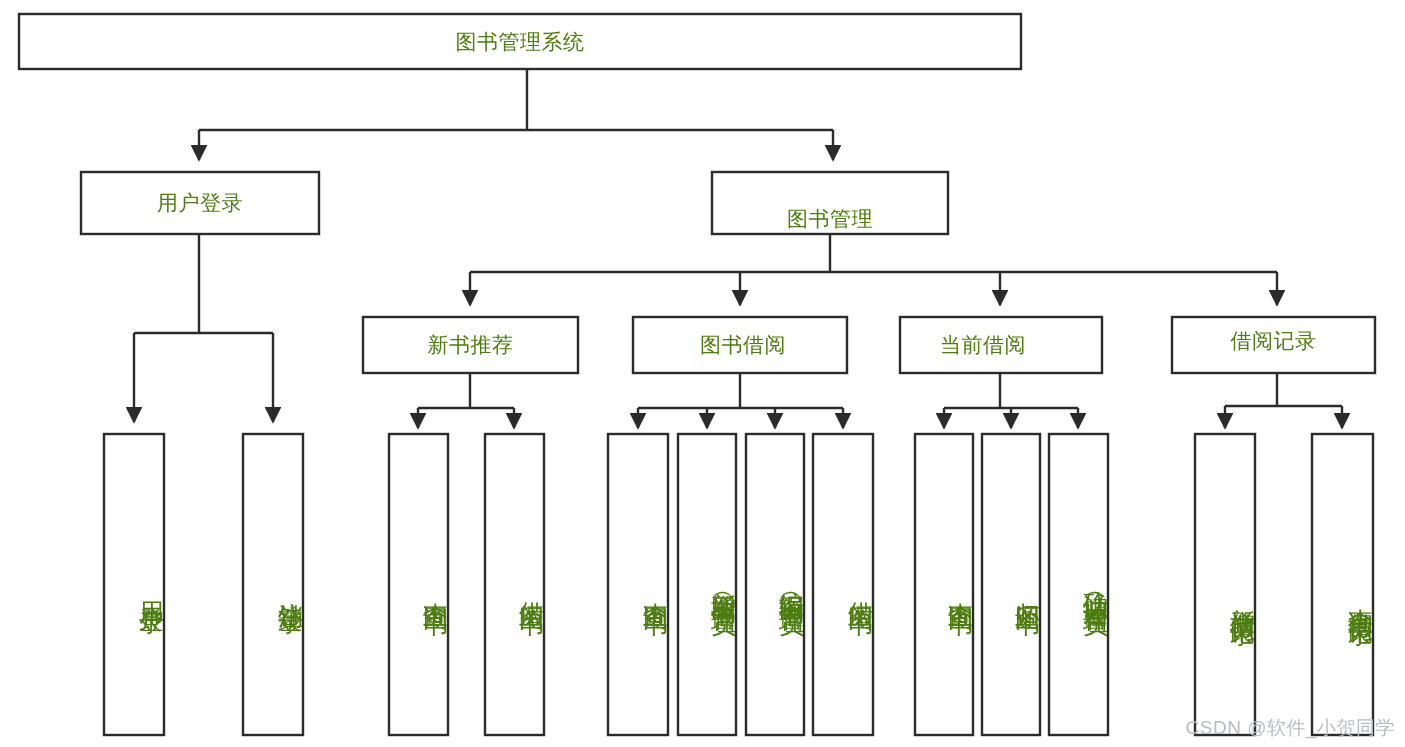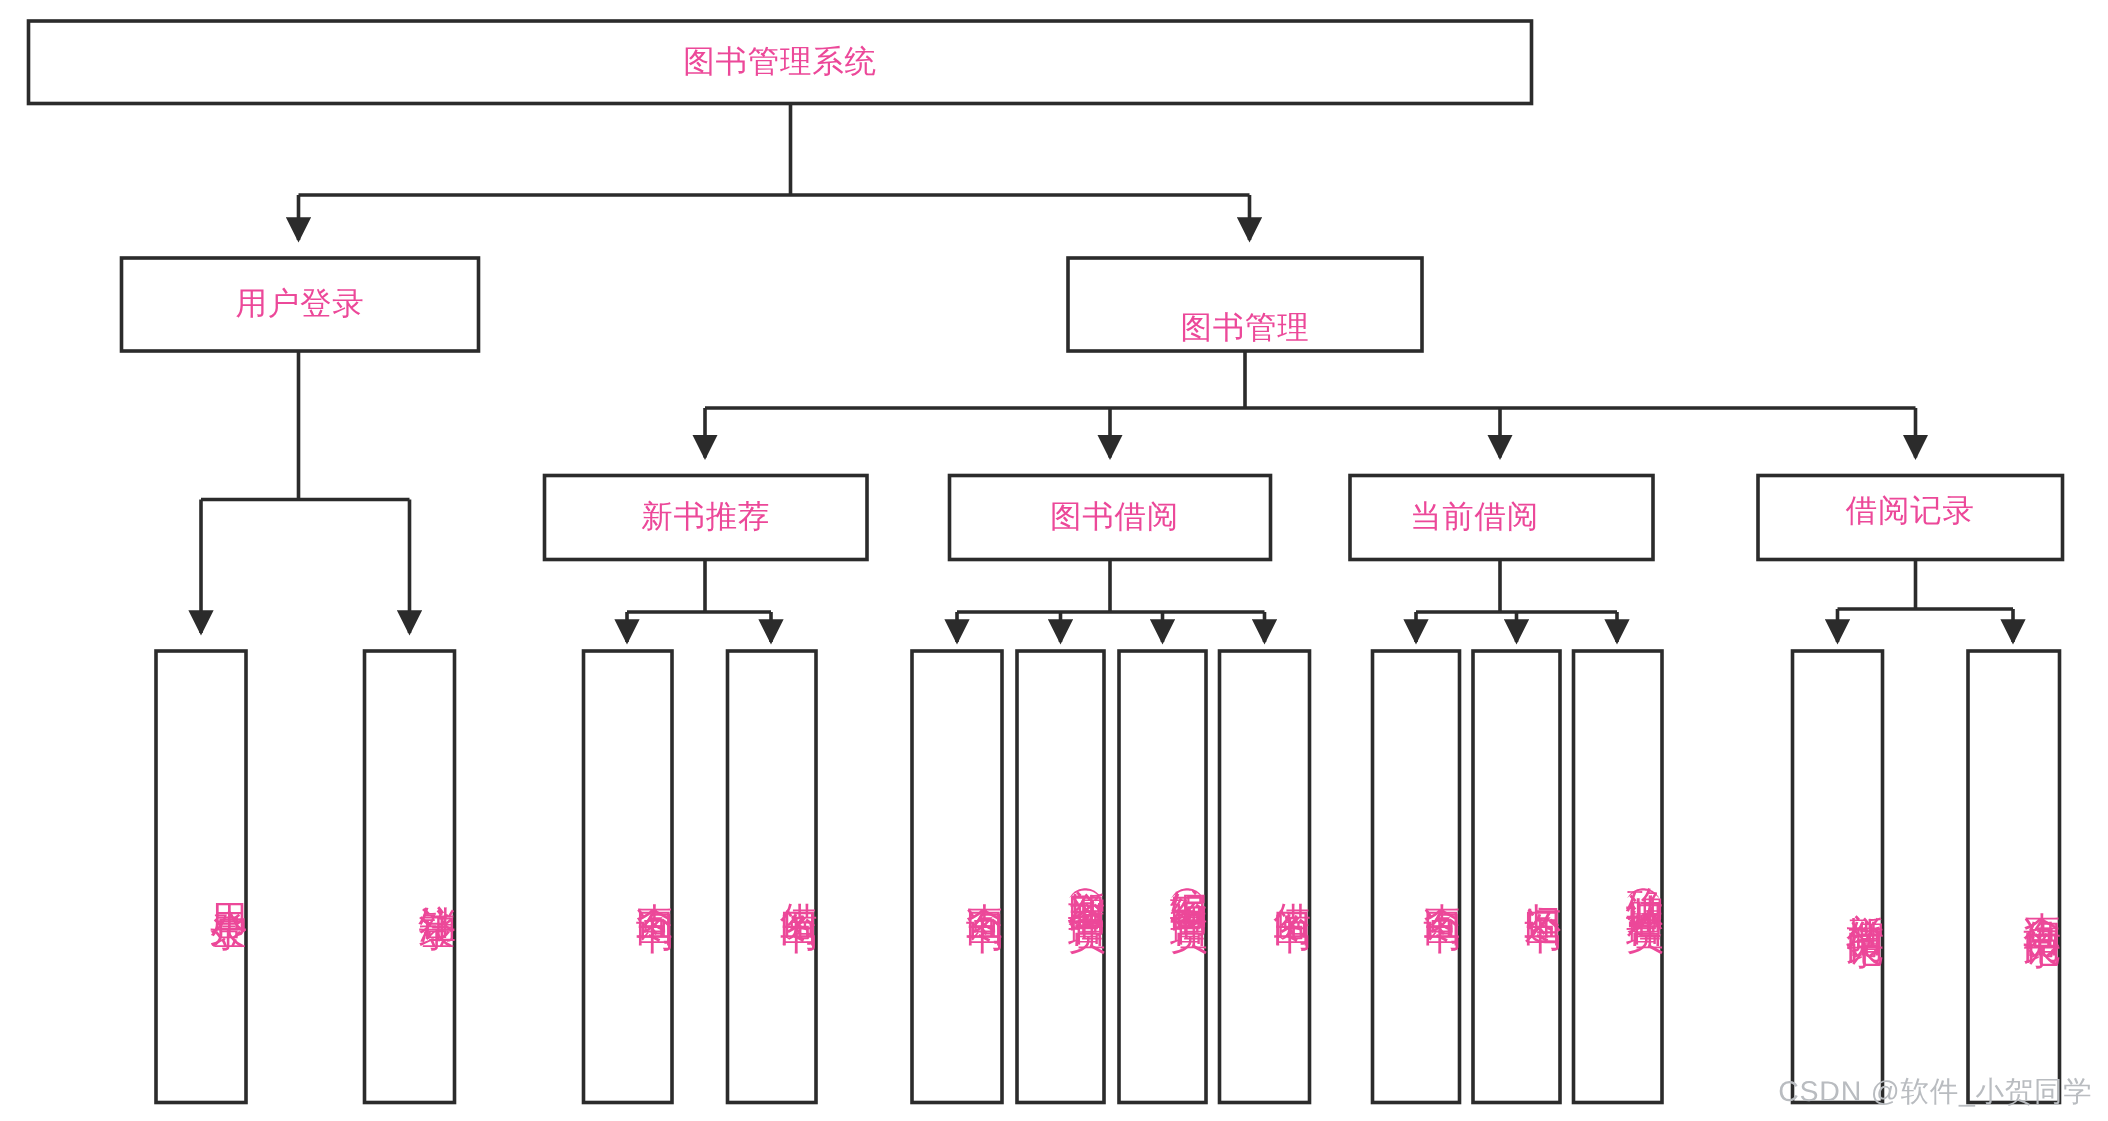--- a/index.html
+++ b/index.html
@@ -37,21 +37,21 @@
   }
   .arrowhead {
     fill: #2b2b2b;
     stroke: none;
   }
   .node-label {
     position: absolute;
     display: flex;
     align-items: center;
     justify-content: center;
-    color: #ec4899;
+    color: #4d7c0f;
     font-family: "Liberation Sans", "DejaVu Sans", sans-serif;
     pointer-events: none;
     text-align: center;
   }
   .node-label.horizontal {
     font-size: 21px;
     letter-spacing: 0.5px;
     line-height: 1.1;
   }
   .node-label.vertical {

